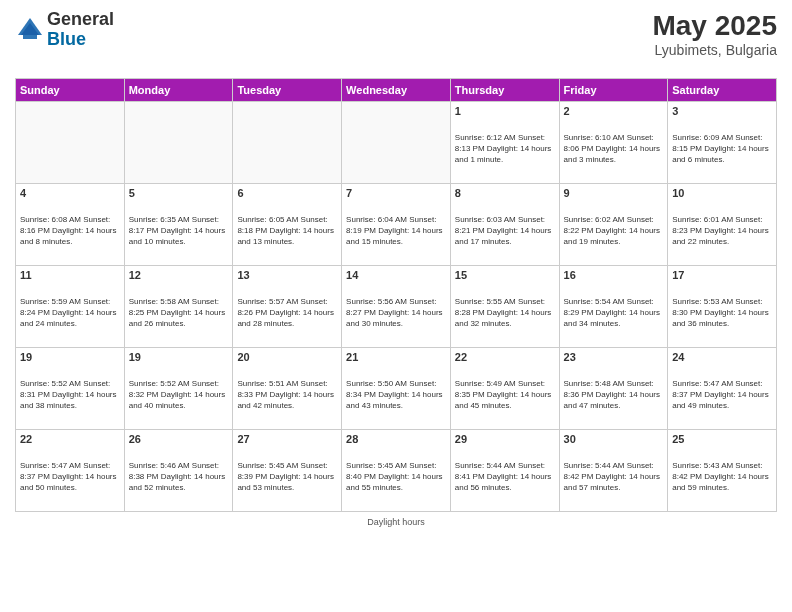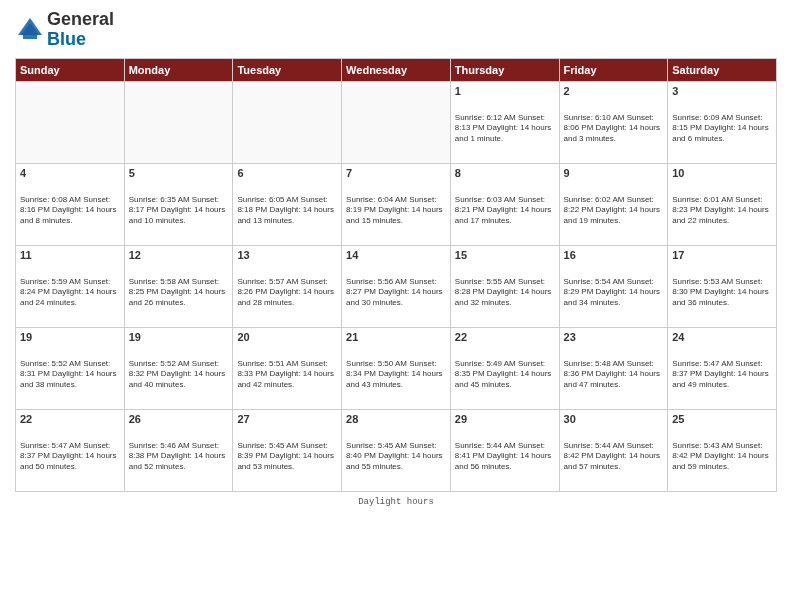--- a/index.html
+++ b/index.html
@@ -12,21 +12,21 @@
     }
     .page {
       width: 792px;
       height: 612px;
       padding: 10px 15px;
     }
     .header {
       display: flex;
       justify-content: space-between;
       align-items: flex-start;
-      margin-bottom: 8px;
+      margin-bottom: 20px;
     }
     .logo {
       display: flex;
       align-items: center;
     }
     .logo-text {
       display: flex;
       flex-direction: column;
       line-height: 1.1;
     }
@@ -56,21 +56,21 @@
     .subtitle {
       font-size: 14px;
       color: #555;
     }
     .calendar {
       width: 100%;
       border-collapse: collapse;
       table-layout: fixed;
     }
     .calendar th {
-      background: #7f1d1d;
+      background: #a21caf;
       color: #fff;
       font-size: 11px;
       font-weight: bold;
       padding: 5px 4px;
       text-align: left;
       border: 1px solid #ccc;
     }
     .calendar td {
       border: 1px solid #ccc;
       vertical-align: top;
@@ -93,39 +93,42 @@
       font-size: 8px;
       line-height: 1.35;
       color: #333;
       margin-top: 16px;
     }
     .footer {
       margin-top: 5px;
       font-size: 9px;
       color: #555;
       text-align: center;
-      font-family: Liberation Mono, monospace;
     }
   </style>
 </head>
 <body>
 
 <div class="page">
   <div class="header">
     <div class="logo">
       <svg class="logo-icon" viewBox="0 0 30 30">
         <polygon points="15,3 27,20 3,20" fill="#2E75B6"></polygon>
         <polygon points="15,8 24,20 6,20" fill="#1a5fa8"></polygon>
         <rect x="8" y="20" width="14" height="4" fill="#2E75B6"></rect>
       </svg>
       <div class="logo-text">
         <span class="logo-general">General</span>
         <span class="logo-blue">Blue</span>
       </div>
     </div>
+    <div class="title-block">
+      <div class="main-title">May 2025</div>
+      <div class="subtitle">Lyubimets, Bulgaria</div>
+    </div>
   </div>
 
   <table class="calendar">
     <thead>
       <tr>
       <th>Sunday</th>
           <th>Monday</th>
           <th>Tuesday</th>
           <th>Wednesday</th>
           <th>Thursday</th>

